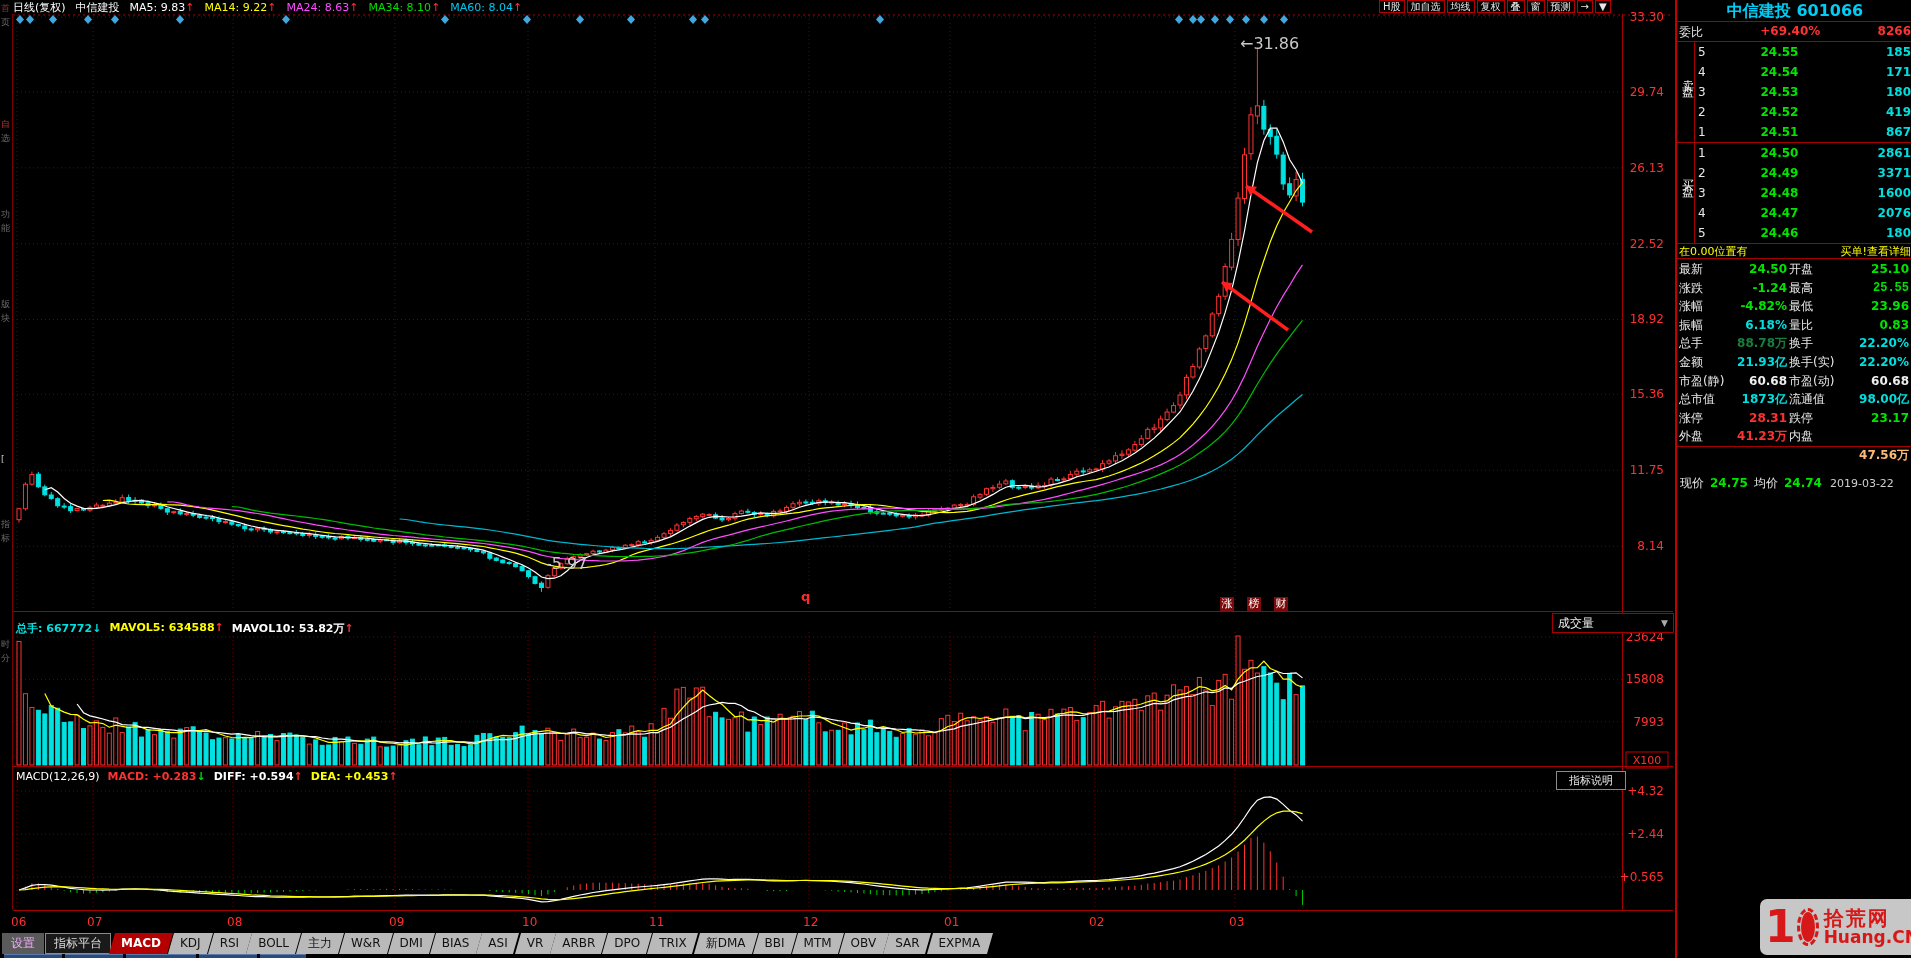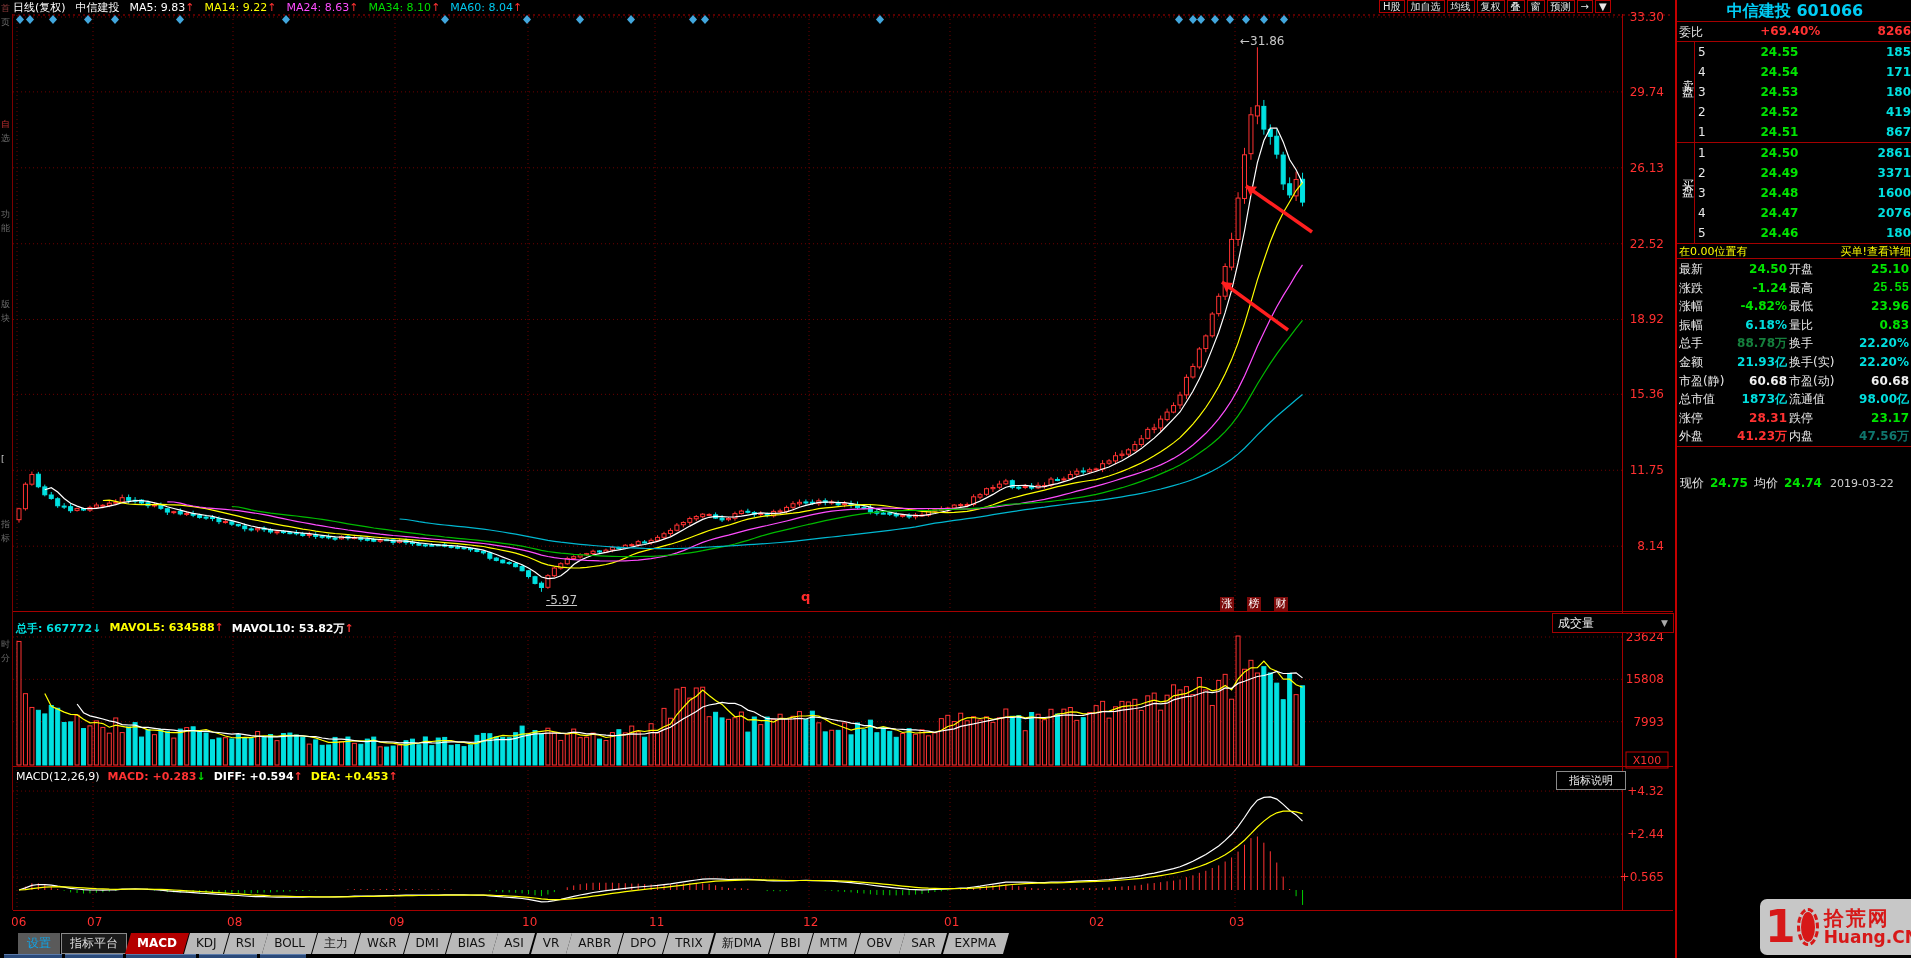--- a/index.html
+++ b/index.html
@@ -6,39 +6,39 @@
   #app{position:relative;width:1911px;height:958px;background:#000;font-family:"DejaVu Sans","Liberation Sans",sans-serif;color:#ddd;}
   
   #sidebar{position:absolute;left:0;top:0;width:12px;height:958px;background:#000;}
   #sidebar .sch{position:absolute;left:1px;font-size:9px;color:#6a6a6a;line-height:9px;}
   
   #topbar{position:absolute;left:13px;top:0;height:14px;width:1360px;display:flex;align-items:center;gap:10px;font-size:11px;white-space:nowrap;}
   #topbar .hf b{font-weight:normal;}
   #hdrbtns{position:absolute;left:1379px;top:0;height:13px;display:flex;gap:2px;align-items:flex-start;}
   #hdrbtns .hbtn{border:1px solid #b30000;color:#e8e8e8;font-size:10px;line-height:11px;padding:0 3px;background:#000;cursor:pointer;}
   
-  .anno{position:absolute;font-size:12px;color:#c8c8c8;}
+  .anno{position:absolute;font-size:16px;color:#c8c8c8;}
   #anno-q{color:#ff2a2a;font-weight:bold;font-size:13px;}
   #badges{position:absolute;left:1220px;top:597px;display:flex;gap:13px;}
   #badges .bdg{width:14px;height:14px;background:#7d0a0a;color:#fff;font-size:11px;line-height:14px;text-align:center;}
   
   #volhdr{position:absolute;left:16px;top:613px;display:flex;gap:8px;font-size:11px;white-space:nowrap;margin-top:8px;}
   #volsel{position:absolute;left:1552px;top:613px;width:110px;height:18px;border:1px solid #a50000;color:#f0f0f0;font-size:12px;line-height:18px;padding:0 5px;display:flex;justify-content:space-between;background:#000;cursor:pointer;}
   #volsel .car{color:#aaa;font-size:9px;}
   #macdhdr{position:absolute;left:16px;top:770px;display:flex;gap:8px;font-size:11px;white-space:nowrap;}
   #helpbtn{position:absolute;left:1556px;top:771px;width:68px;height:17px;border:1px solid #8a8a8a;color:#eee;font-size:11px;line-height:17px;text-align:center;background:#000;cursor:pointer;}
   
   #tabbar{position:absolute;left:0px;top:933px;width:1675px;height:21px;background:#000;display:flex;align-items:stretch;padding-left:2px;gap:1px;}
   .tab{position:relative;color:#111;font-size:12px;line-height:20px;padding:0 9px;cursor:pointer;background:transparent;}
   .tab .bg{position:absolute;left:0;top:0;right:0;bottom:0;background:#b9b9b9;transform:skewX(-16deg);z-index:0;}
   .tab span.lb{position:relative;z-index:1;}
   .tab.active .bg{background:#b40000;}
   .tab.active{color:#fff;font-weight:bold;}
   .tab.settings .bg{background:#5a5a5a;transform:none;}
-  .tab.settings{color:#0ea5e9;margin-left:16px;}
+  .tab.settings{color:#f0abfc;}
   .tab.platform .bg{background:#1a1a1a;border:1px solid #8a8a8a;transform:none;}
   .tab.platform{color:#ddd;}
   #sliver{position:absolute;left:0;top:954px;width:1675px;height:4px;display:flex;gap:3px;padding-left:4px;}
   #sliver i{display:block;height:4px;background:#2a4a7a;border-top:1px solid #5a7aaa;}
   
   #panel{position:absolute;left:1675px;top:0;width:236px;height:958px;background:#000;border-left:2px solid #c40000;font-size:12px;}
   #ptitle{position:absolute;left:0;top:1px;width:236px;text-align:center;color:#00cdf5;font-weight:bold;font-size:16px;}
   .pline{position:absolute;left:0;width:236px;height:0;border-top:1px solid #a50000;}
   #weibi{position:absolute;left:2px;top:24px;width:232px;display:flex;justify-content:space-between;}
   #weibi .wv{color:#ff3232;font-weight:bold;text-align:right;}
@@ -1295,21 +1295,21 @@
       <span class="hbtn">均线</span>
       <span class="hbtn">复权</span>
       <span class="hbtn">叠</span>
       <span class="hbtn">窗</span>
       <span class="hbtn">预测</span>
       <span class="hbtn">→</span>
       <span class="hbtn">▼</span>
     </div>
 
   <span class="anno" id="anno-peak" style="left:1240px;top:34px;">←31.86</span>
-  <span class="anno" id="anno-low" style="left:546px;top:593px;text-decoration:underline;">-5.97</span>
+  <span class="anno" id="anno-low" style="left:546px;top:554px;">-5.97</span>
   <span class="anno" id="anno-q" style="left:801px;top:589px;">q</span>
   <div id="badges">
 
   <span class="bdg">涨</span>
       <span class="bdg">榜</span>
       <span class="bdg">财</span>
     </div>
 
   <div id="volhdr">
 
@@ -1475,21 +1475,21 @@
         <span class="sv" style="color: rgb(0, 223, 223);">1873亿</span>
         <span class="sk">流通值</span>
         <span class="sv" style="color: rgb(0, 223, 223);">98.00亿</span>
         <span class="sk">涨停</span>
         <span class="sv" style="color: rgb(255, 50, 50);">28.31</span>
         <span class="sk">跌停</span>
         <span class="sv" style="color: rgb(0, 228, 0);">23.17</span>
         <span class="sk">外盘</span>
         <span class="sv" style="color: rgb(255, 50, 50);">41.23万</span>
         <span class="sk">内盘</span>
-        <span class="sv" style="color: #0f766e;">47.56万</span>
+        <span class="sv" style="color: #fdba74; margin-top: 19px;">47.56万</span>
       </div>
     <div class="pline" style="top:446px"></div>
     <div id="nowrow">
       <span style="color:#e8e8e8">现价</span>
       <span class="g">24.75</span>
       <span style="color:#e8e8e8">均价</span>
       <span class="g">24.74</span>
       <span class="dt">2019-03-22</span>
     </div>
   </section>

